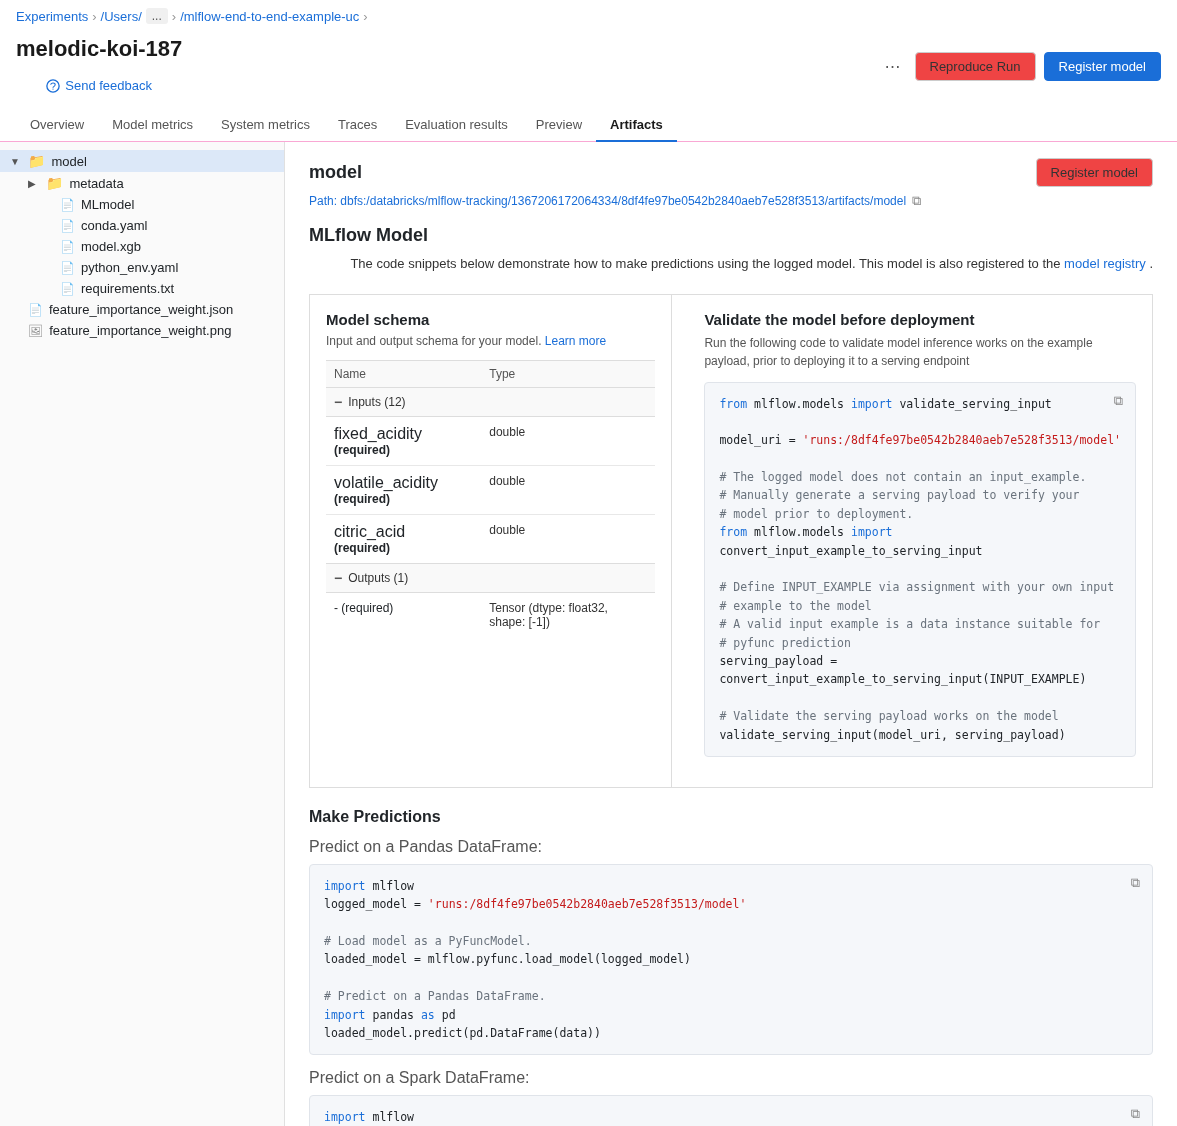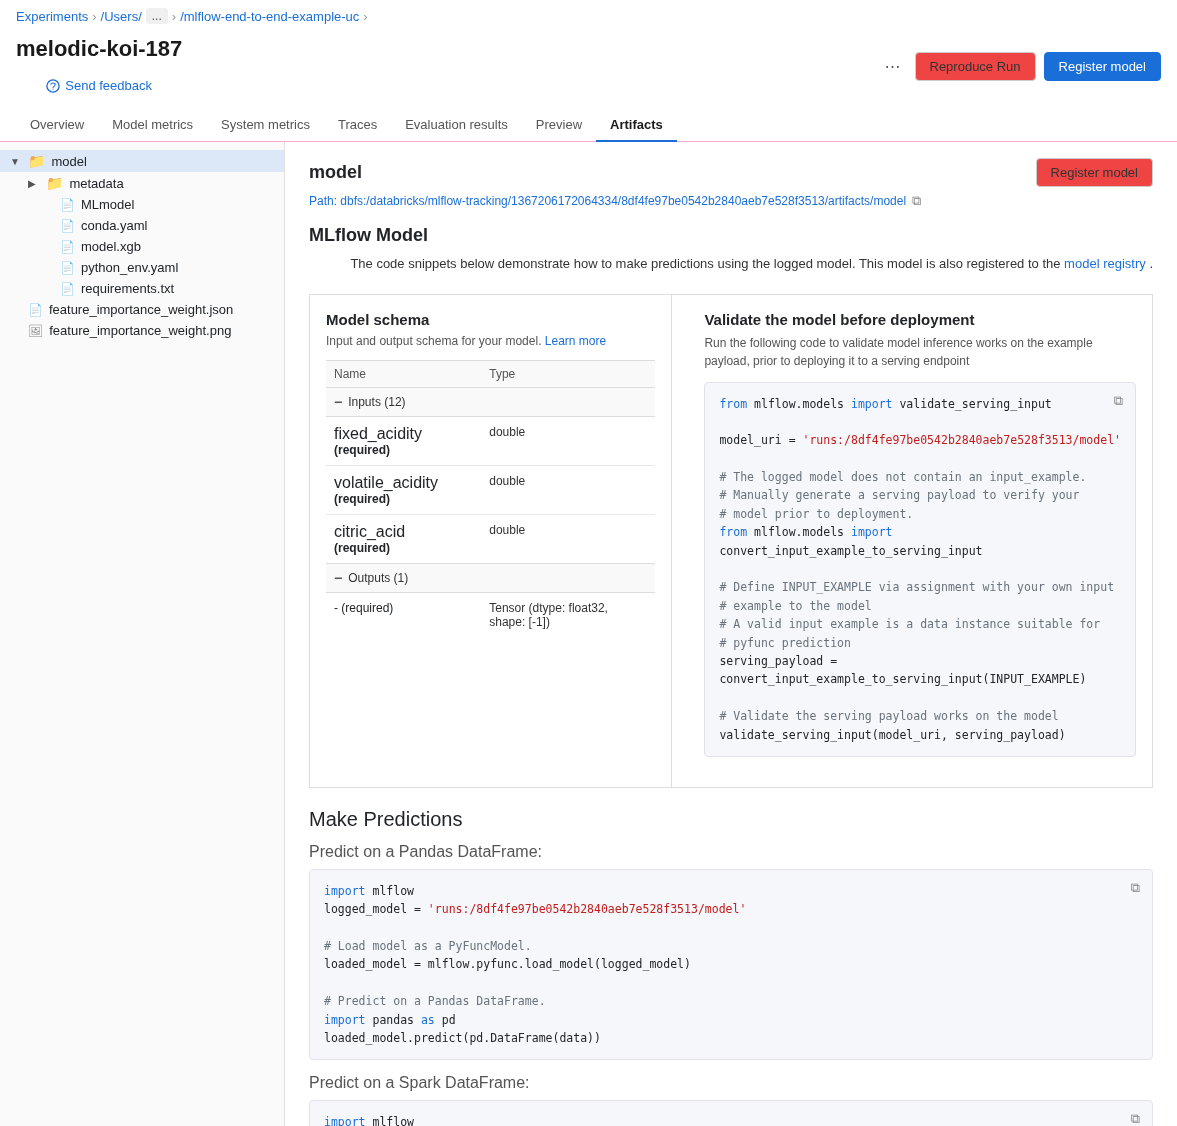--- a/index.html
+++ b/index.html
@@ -294,21 +294,21 @@
 convert_input_example_to_serving_input(INPUT_EXAMPLE)
 
 <span class="cm"># Validate the serving payload works on the model</span>
 validate_serving_input(model_uri, serving_payload)</pre>
           </div>
         </div>
 
       </div>
 
       <div style="margin-top:20px;">
-        <h4 style="font-size:20px;font-weight:400;margin-bottom:12px;">Make Predictions</h4>
+        <h4 style="font-size:16px;font-weight:700;margin-bottom:12px;">Make Predictions</h4>
 
         <p style="font-size:16px;color:#555;margin-bottom:8px;">Predict on a Pandas DataFrame:</p>
         <div class="code-block">
           <button class="code-copy" title="Copy">⧉</button>
           <pre><span class="kw">import</span> mlflow
 logged_model = <span class="st">'runs:/8df4fe97be0542b2840aeb7e528f3513/model'</span>
 
 <span class="cm"># Load model as a PyFuncModel.</span>
 loaded_model = mlflow.pyfunc.load_model(logged_model)
 

